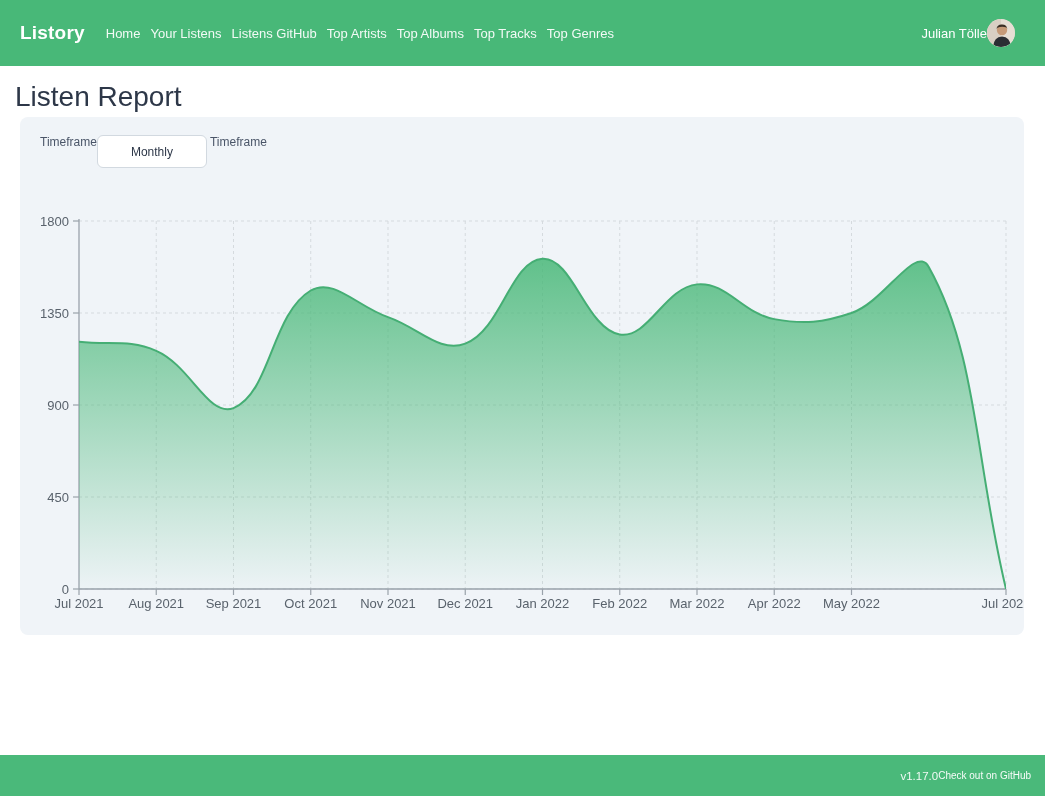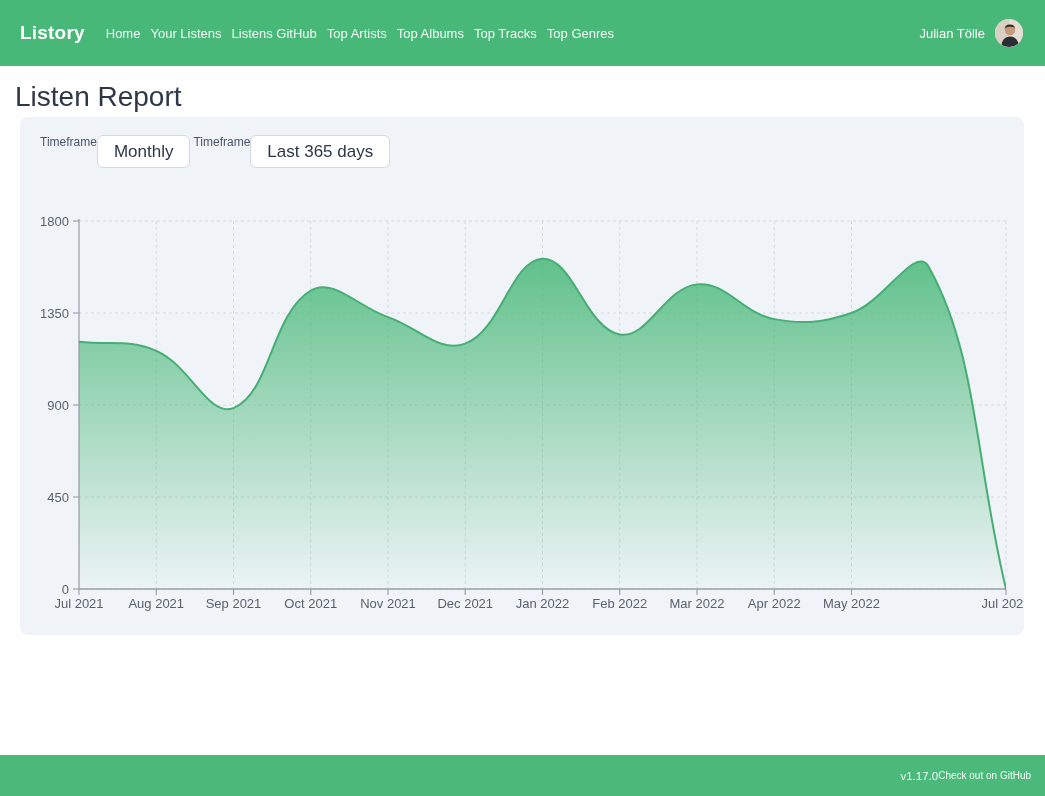--- a/index.html
+++ b/index.html
@@ -8,34 +8,34 @@
     font-family: "Liberation Sans", sans-serif;
     background: #ffffff;
     overflow: hidden;
     position: relative;
   }
   
   .navbar {
     position: absolute; top: 0; left: 0; right: 0; height: 66px;
     background: #48b878;
     display: flex; align-items: center;
-    padding: 0 22px 0 20px;
+    padding: 0 30px 0 20px;
   }
   .brand {
     color: #ffffff; font-size: 19px; font-weight: 700;
     margin-right: 21px; text-decoration: none; letter-spacing: .2px;
     cursor: pointer;
   }
   .nav-links { display: flex; align-items: center; gap: 10px; }
   .nav-link {
     color: rgba(255,255,255,0.93); font-size: 13px; text-decoration: none;
     cursor: pointer; white-space: nowrap;
   }
   .nav-spacer { flex: 1; }
-  .nav-user { display: flex; align-items: center; gap: 10px; cursor: pointer; text-align: right; }
+  .nav-user { display: flex; align-items: center; gap: 0; cursor: pointer; text-align: right; }
   .nav-user-name { color: #ffffff; font-size: 13px; }
   .avatar {
     width: 28px; height: 28px; border-radius: 50%;
     overflow: hidden; display: block; background: #e3dbd2;
   }
   
   .page-title {
     position: absolute; left: 15px; top: 81px;
     font-size: 28px; font-weight: 500; color: #2d3748;
   }
@@ -47,22 +47,22 @@
   .filters {
     position: absolute; left: 20px; top: 18px;
     display: flex; gap: 3px;
   }
   .filter-group { display: flex; flex-direction: row; }
   .filter-label { font-size: 12px; color: #4a5568; margin-bottom: 4px; }
   .filter-btn {
     height: 33px; background: #ffffff;
     border: 1px solid #d2d9e0; border-radius: 6px;
     font-family: "Liberation Sans", sans-serif;
-    font-size: 17px; color: #2d3748;
-    padding: 0 16px; cursor: pointer; white-space: nowrap;
+    font-size: 12px; color: #2d3748;
+    padding: 0 33px; cursor: pointer; white-space: nowrap;
   }
   .chart-wrap { position: absolute; left: 0; top: 0; width: 1004px; height: 518px; }
   #chart-svg { position: absolute; left: 0; top: 0; }
   
   .footer {
     position: absolute; left: 0; right: 0; bottom: 0; height: 41px;
     background: #4ab97a;
     display: flex; align-items: center; justify-content: flex-end;
     padding: 0 14px;
   }
@@ -108,21 +108,20 @@
 <h1 class="page-title">Listen Report</h1>
 
 <section class="card">
   <div class="filters">
     <div class="filter-group">
       <span class="filter-label">Timeframe</span>
       <button class="filter-btn">Monthly</button>
     </div>
     <div class="filter-group">
       <span class="filter-label">Timeframe</span>
-      <button class="filter-btn">Last 365 days</button>
     </div>
   </div>
   <div class="chart-wrap">
     <svg id="chart-svg" width="1004" height="518" viewBox="0 0 1004 518">
         <defs>
           <linearGradient id="fillGrad" gradientUnits="userSpaceOnUse" x1="0" y1="104" x2="0" y2="472">
             <stop offset="0" stop-color="rgba(72,184,120,0.95)"></stop>
             <stop offset="1" stop-color="rgba(72,184,120,0.02)"></stop>
           </linearGradient>
           <clipPath id="plotClip">

